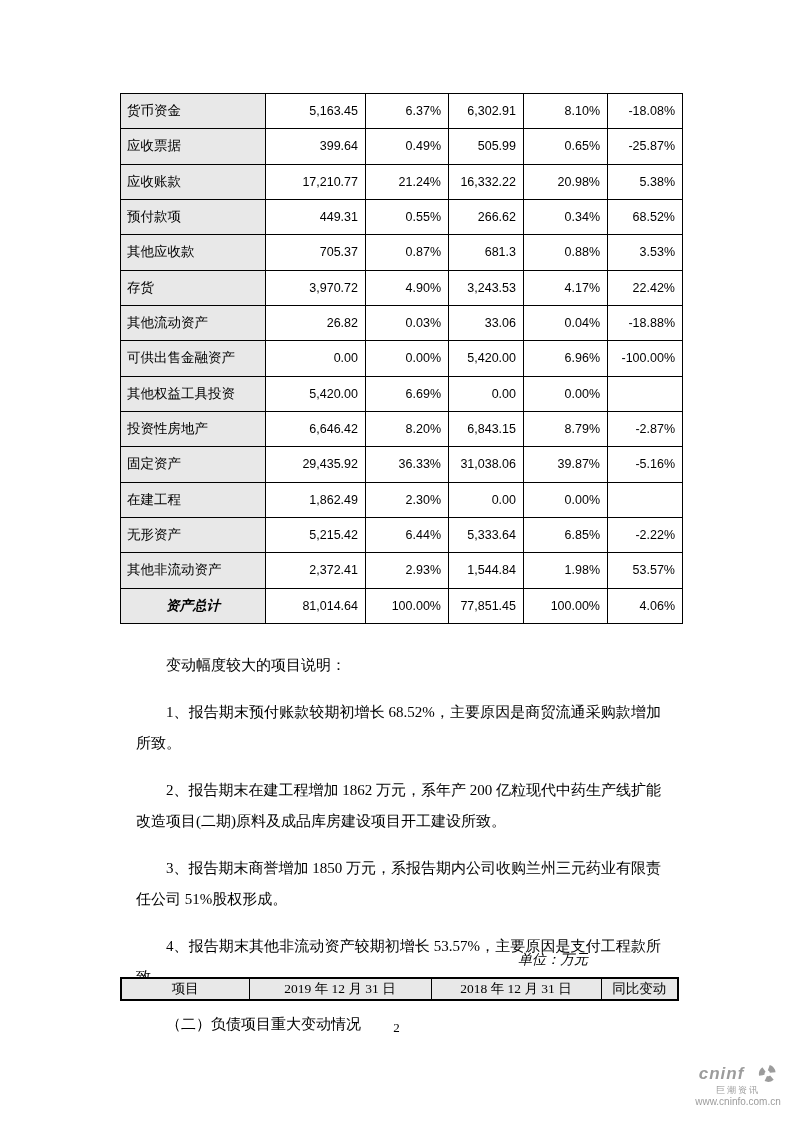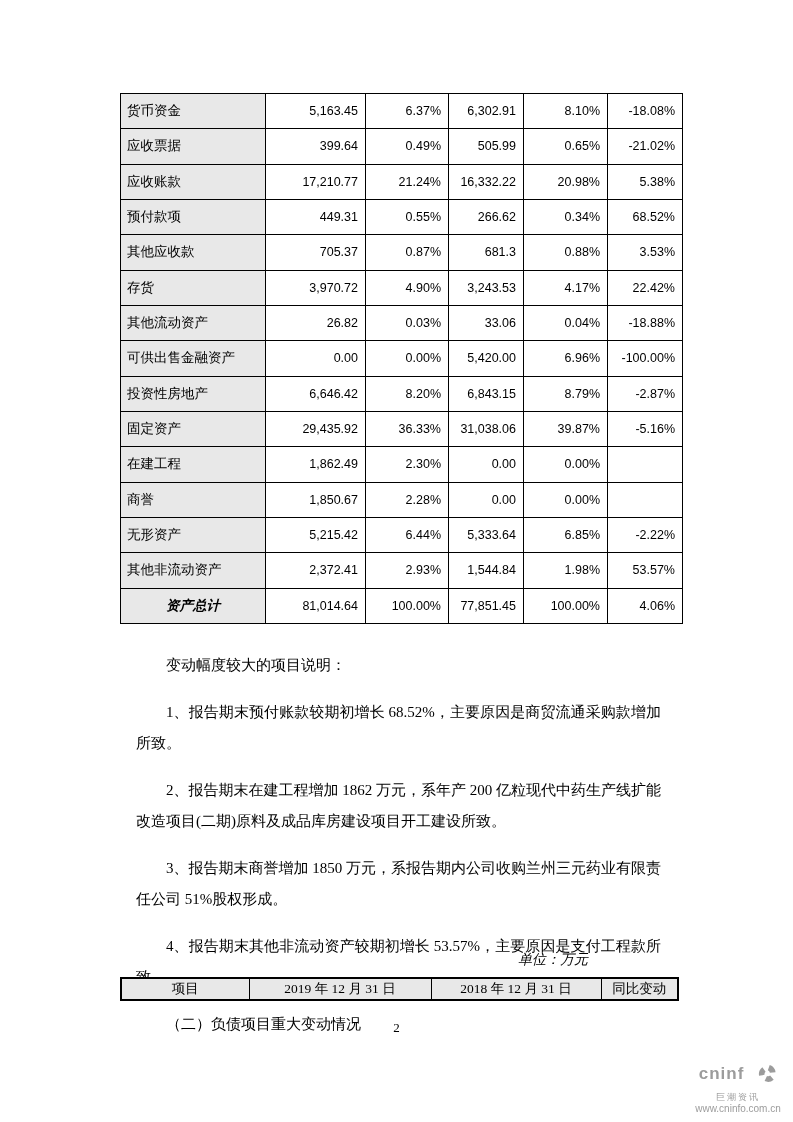--- a/index.html
+++ b/index.html
@@ -41,23 +41,23 @@
     border:1px solid #000; background:#e8e8e8; text-align:center;
     font-size:13.5px; vertical-align:middle; white-space:nowrap; overflow:hidden;
   }
 
   
   .page-number { position:absolute; left:0; top:1020px; width:100%; text-align:center; font-size:13px; }
   .logo { position:absolute; left:688px; top:1064px; width:100px; text-align:center; color:#9c9c9c; }
   .logo-wordmark {
     display:flex; align-items:center; justify-content:center; gap:14px; line-height:1;
     font-family:"Liberation Sans","DejaVu Sans",sans-serif; font-weight:bold;
-    font-size:17px; letter-spacing:1px;
-  }
-  .logo-cn  { font-size:9px; letter-spacing:2px; line-height:12px; margin-top:8px; }
+    font-size:17px; letter-spacing:1px;font-style:italic;
+  }
+  .logo-cn  { font-size:9px; letter-spacing:2px; line-height:12px; margin-top:1px; }
   .logo-url { font-family:Liberation Sans, sans-serif; font-size:10px; line-height:12px; }
 </style>
 </head>
 <body>
 
 <div class="page">
 
   <table class="asset-table">
     <colgroup>
       <col style="width:145px">
@@ -77,21 +77,21 @@
           <td class="num-cell">8.10%</td>
           <td class="num-cell">-18.08%</td>
         </tr>
 
         <tr>
           <td class="label-cell">应收票据</td>
           <td class="num-cell">399.64</td>
           <td class="num-cell">0.49%</td>
           <td class="num-cell">505.99</td>
           <td class="num-cell">0.65%</td>
-          <td class="num-cell">-21.02%</td>
+          <td class="num-cell">-25.87%</td>
         </tr>
 
         <tr>
           <td class="label-cell">应收账款</td>
           <td class="num-cell">17,210.77</td>
           <td class="num-cell">21.24%</td>
           <td class="num-cell">16,332.22</td>
           <td class="num-cell">20.98%</td>
           <td class="num-cell">5.38%</td>
         </tr>
@@ -134,20 +134,28 @@
 
         <tr>
           <td class="label-cell">可供出售金融资产</td>
           <td class="num-cell">0.00</td>
           <td class="num-cell">0.00%</td>
           <td class="num-cell">5,420.00</td>
           <td class="num-cell">6.96%</td>
           <td class="num-cell">-100.00%</td>
         </tr>
 
+        <tr>
+          <td class="label-cell">其他权益工具投资</td>
+          <td class="num-cell">5,420.00</td>
+          <td class="num-cell">6.69%</td>
+          <td class="num-cell">0.00</td>
+          <td class="num-cell">0.00%</td>
+          <td class="num-cell"></td>
+        </tr>
 
         <tr>
           <td class="label-cell">投资性房地产</td>
           <td class="num-cell">6,646.42</td>
           <td class="num-cell">8.20%</td>
           <td class="num-cell">6,843.15</td>
           <td class="num-cell">8.79%</td>
           <td class="num-cell">-2.87%</td>
         </tr>
 
@@ -162,28 +170,20 @@
 
         <tr>
           <td class="label-cell">在建工程</td>
           <td class="num-cell">1,862.49</td>
           <td class="num-cell">2.30%</td>
           <td class="num-cell">0.00</td>
           <td class="num-cell">0.00%</td>
           <td class="num-cell"></td>
         </tr>
 
-        <tr>
-          <td class="label-cell">商誉</td>
-          <td class="num-cell">1,850.67</td>
-          <td class="num-cell">2.28%</td>
-          <td class="num-cell">0.00</td>
-          <td class="num-cell">0.00%</td>
-          <td class="num-cell"></td>
-        </tr>
 
         <tr>
           <td class="label-cell">无形资产</td>
           <td class="num-cell">5,215.42</td>
           <td class="num-cell">6.44%</td>
           <td class="num-cell">5,333.64</td>
           <td class="num-cell">6.85%</td>
           <td class="num-cell">-2.22%</td>
         </tr>
 

